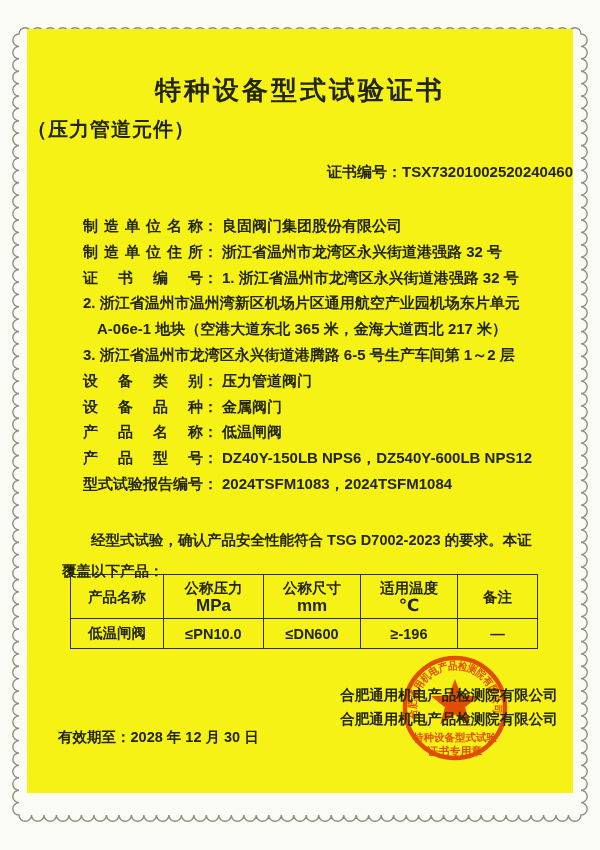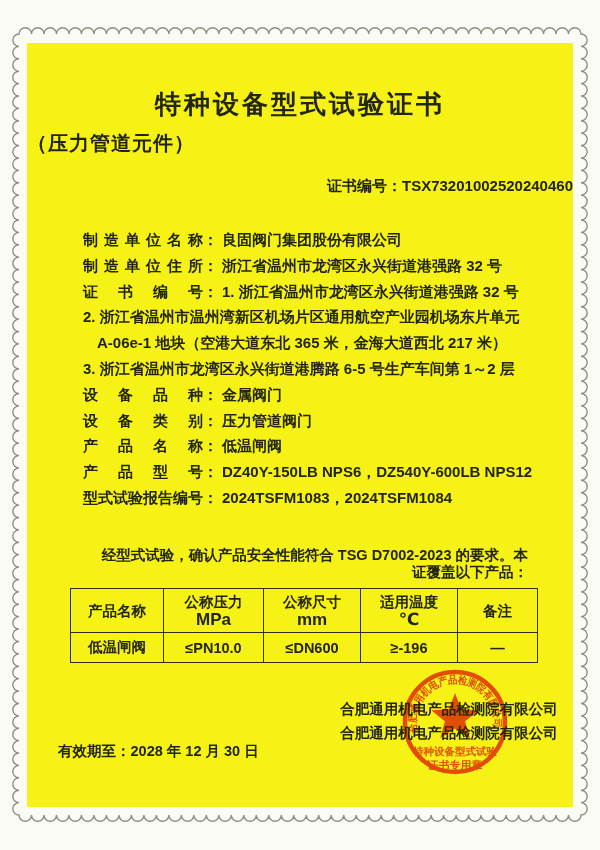--- a/index.html
+++ b/index.html
@@ -11,21 +11,21 @@
   *{box-sizing:border-box;}
   html,body{margin:0;padding:0;}
   body{
     width:600px;height:850px;position:relative;overflow:hidden;
     background:#fbfbf6;
     font-family:"Liberation Sans","DejaVu Sans",sans-serif;
     color:var(--text);
   }
   .scallop{position:absolute;left:0;top:0;width:600px;height:850px;pointer-events:none;}
   .cert{
-    position:absolute;left:27px;top:43px;width:546px;height:764px;
+    position:absolute;left:27px;top:29px;width:546px;height:764px;
     background:var(--paper-yellow);
   }
   .title{
     position:absolute;top:44px;left:0;width:100%;text-align:center;
     font-size:26px;font-weight:700;letter-spacing:3px;
   }
   .subtitle{
     position:absolute;top:87px;left:0;width:100%;text-align:left;
     font-size:20px;font-weight:700;letter-spacing:1px;
   }
@@ -39,22 +39,22 @@
   }
   .lab{
     display:inline-block;width:120px;
     text-align:justify;text-align-last:justify;
     font-weight:700;vertical-align:top;
   }
   .col{font-weight:700;}
   .val{padding-left:4px;}
   .indent{padding-left:14px;}
   .statement{
-    position:absolute;left:31px;right:33px;top:492px;margin:12px;
-    font-size:14.5px;font-weight:600;line-height:17px;text-indent:2em;text-align:right;
+    position:absolute;left:31px;right:33px;top:492px;margin:4px;
+    font-size:14.5px;font-weight:600;line-height:31px;text-indent:2em;
   }
   .ptable{
     position:absolute;left:43px;top:545px;width:467px;
     border-collapse:collapse;table-layout:fixed;
   }
   .ptable td{
     border:1.3px solid #2c2f15;text-align:center;vertical-align:middle;
     font-size:14.5px;font-weight:600;padding:0 2px;
   }
   .ptable .hrow td{height:44px;line-height:18px;}
@@ -88,22 +88,22 @@
 
   <div class="certno"><span>证书编号：</span><span>TSX73201002520240460</span></div>
 
   <div class="body">
     <div class="line"><span class="lab">制造单位名称</span><span class="col">：</span><span class="val">良固阀门集团股份有限公司</span></div>
     <div class="line"><span class="lab">制造单位住所</span><span class="col">：</span><span class="val">浙江省温州市龙湾区永兴街道港强路 32 号</span></div>
     <div class="line"><span class="lab">证书编号</span><span class="col">：</span><span class="val">1. 浙江省温州市龙湾区永兴街道港强路 32 号</span></div>
     <div class="line">2. 浙江省温州市温州湾新区机场片区通用航空产业园机场东片单元</div>
     <div class="line indent">A-06e-1 地块（空港大道东北 365 米，金海大道西北 217 米）</div>
     <div class="line">3. 浙江省温州市龙湾区永兴街道港腾路 6-5 号生产车间第 1～2 层</div>
+    <div class="line"><span class="lab">设备类别</span><span class="col">：</span><span class="val">压力管道阀门</span></div>
     <div class="line"><span class="lab">设备品种</span><span class="col">：</span><span class="val">金属阀门</span></div>
-    <div class="line"><span class="lab">设备类别</span><span class="col">：</span><span class="val">压力管道阀门</span></div>
     <div class="line"><span class="lab">产品名称</span><span class="col">：</span><span class="val">低温闸阀</span></div>
     <div class="line"><span class="lab">产品型号</span><span class="col">：</span><span class="val">DZ40Y-150LB NPS6，DZ540Y-600LB NPS12</span></div>
     <div class="line"><span class="lab">型式试验报告编号</span><span class="col">：</span><span class="val">2024TSFM1083，2024TSFM1084</span></div>
   </div>
 
   <p class="statement">经型式试验，确认产品安全性能符合 TSG D7002-2023 的要求。本证覆盖以下产品：</p>
 
   <table class="ptable">
     <colgroup>
       <col style="width:93px">

